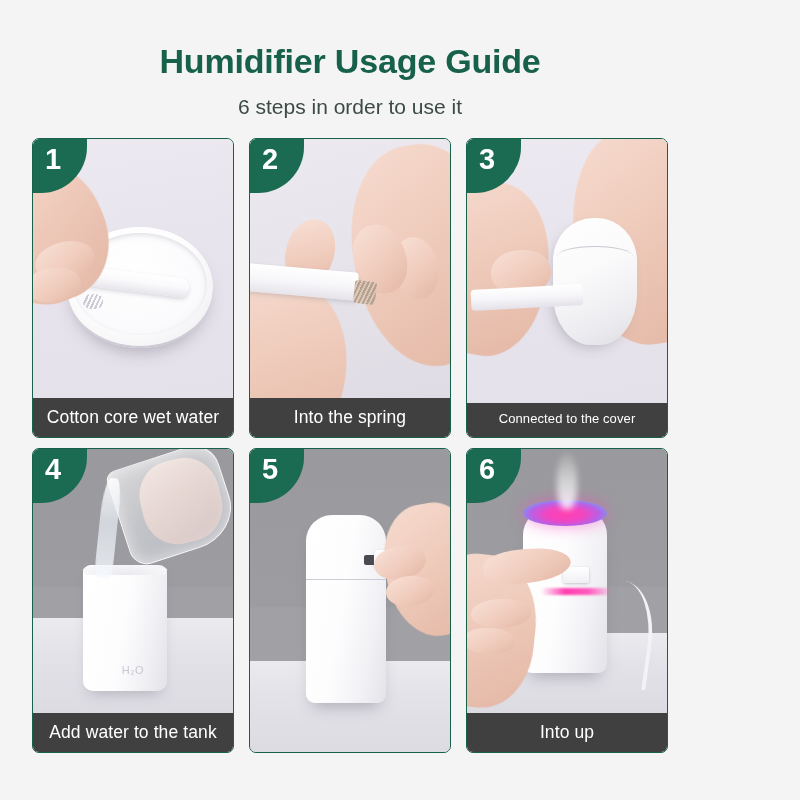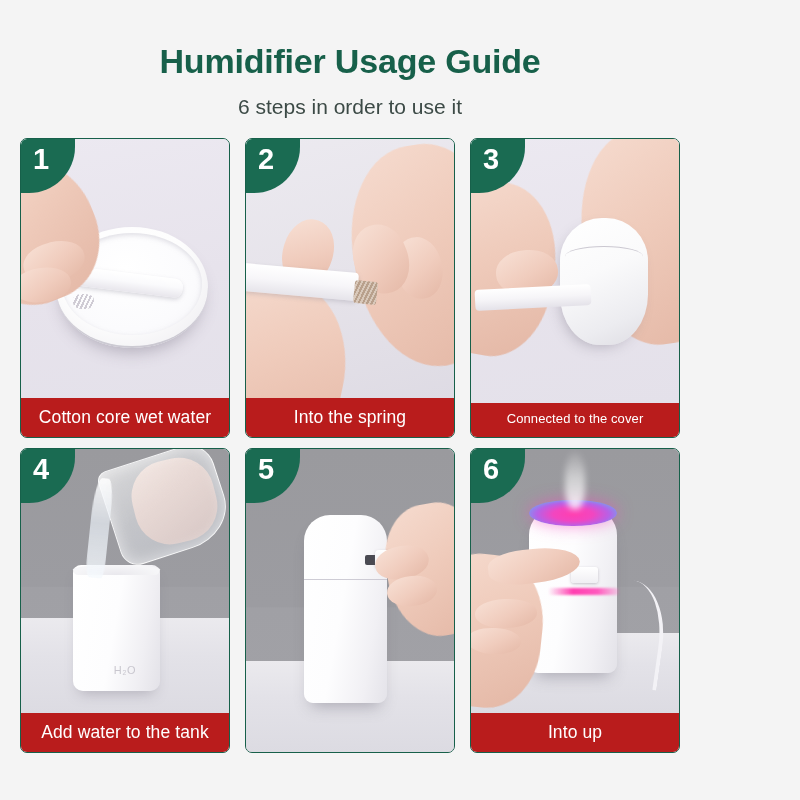--- a/index.html
+++ b/index.html
@@ -15,21 +15,21 @@
     background: #f4f4f4;
     font-family: "Liberation Sans", "DejaVu Sans", sans-serif;
     -webkit-font-smoothing: antialiased;
   }
 
   .page {
     width: 700px;
     height: 800px;
     position: relative;
     background: #f4f4f4;
-    padding: 0 20px;
+    padding: 0 32px;
   }
 
   
   .header {
     text-align: center;
     padding-top: 42px;
   }
   .title {
     font-size: 34px;
     font-weight: bold;
@@ -88,21 +88,21 @@
   .badge span {
     color: #ffffff;
     font-size: 29px;
     font-weight: bold;
     line-height: 1;
     margin: 6px 0 0 12px;
   }
 
   .caption {
     flex: 0 0 auto;
-    background: #b91c1c;
+    background: #404040;
     color: #ffffff;
     text-align: center;
     font-size: 17.5px;
     font-weight: 500;
     letter-spacing: 0.1px;
     padding: 9px 4px 10px;
     line-height: 1.15;
     white-space: nowrap;
   }
   .cap-sm { font-size: 13px; }

